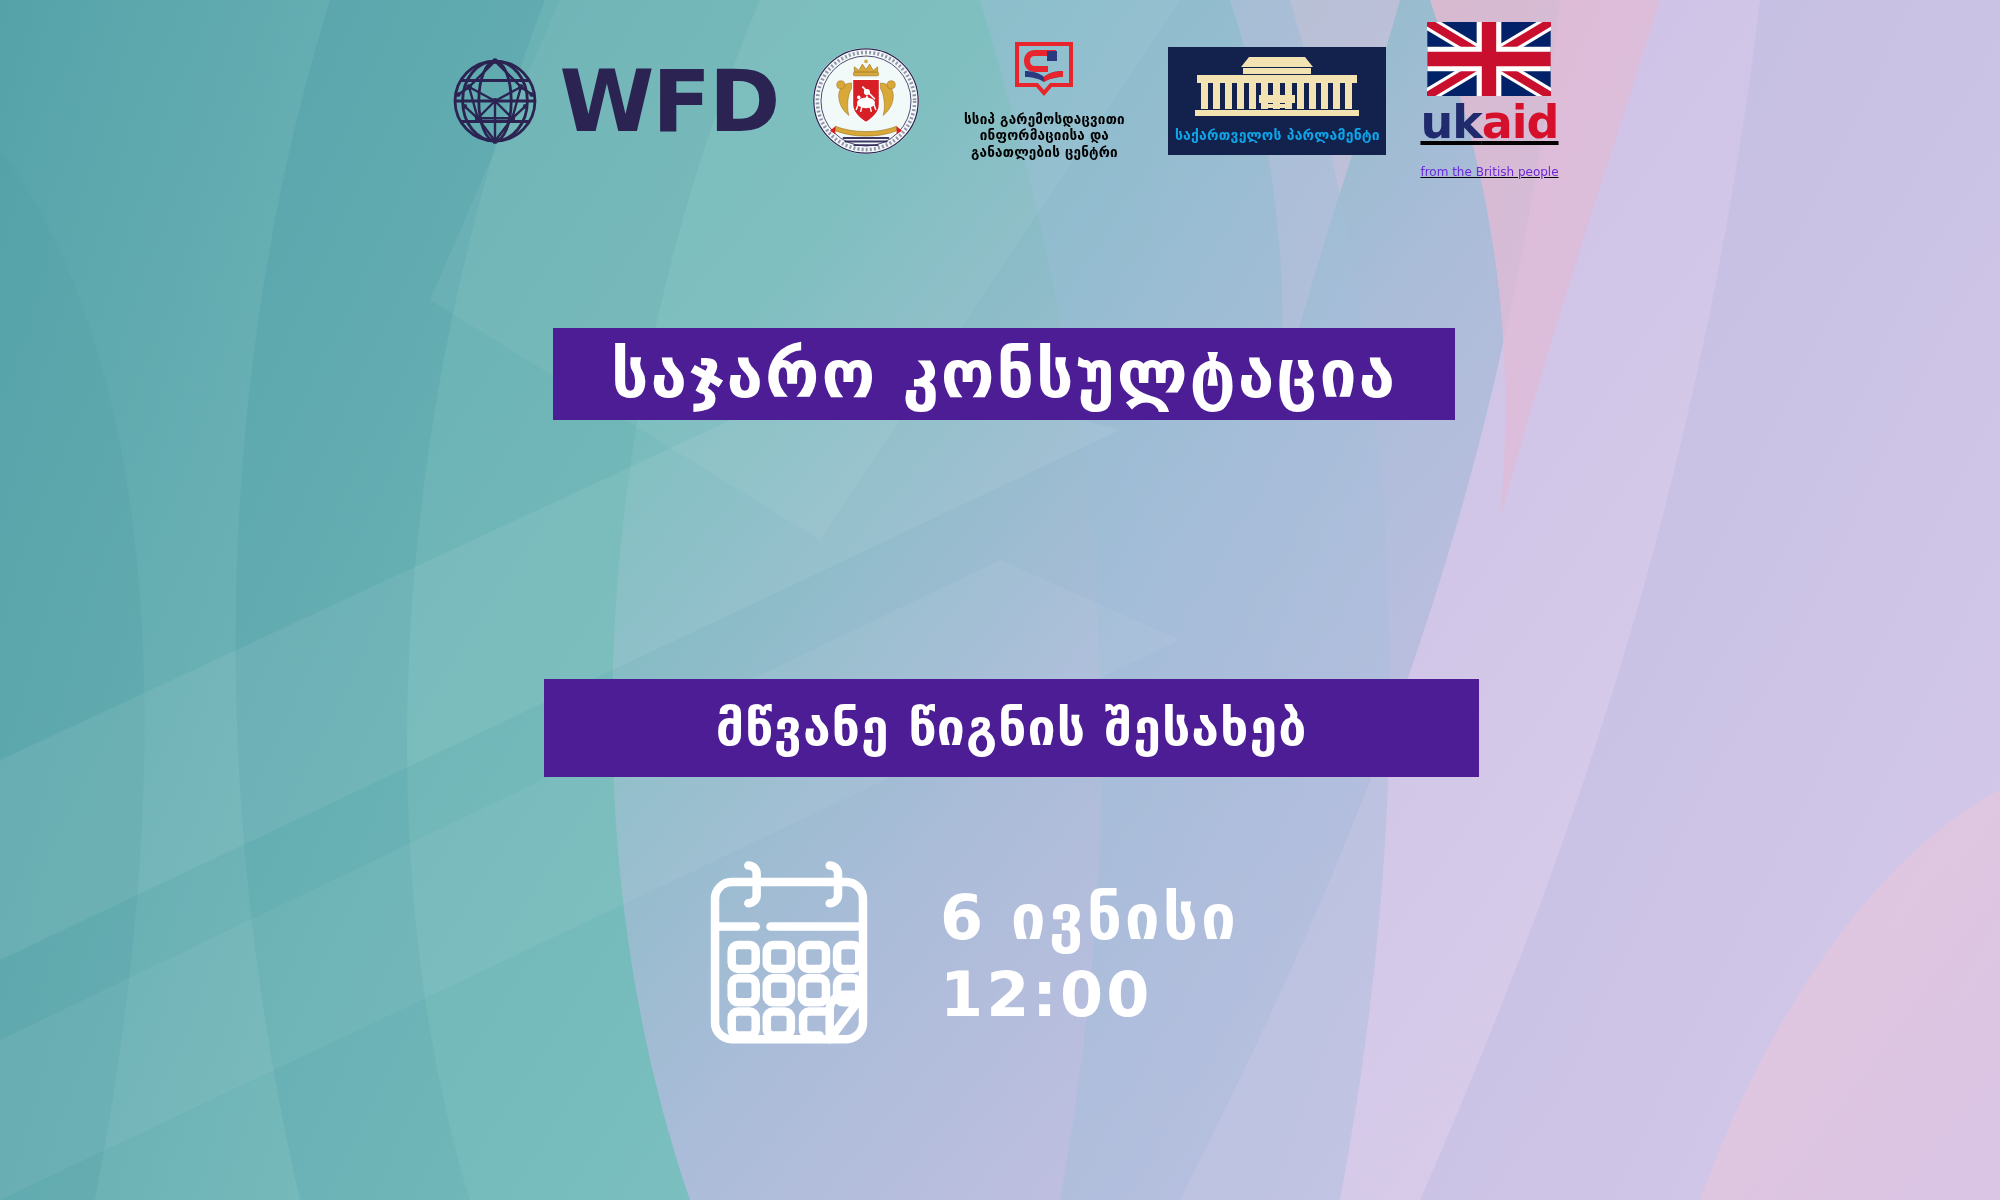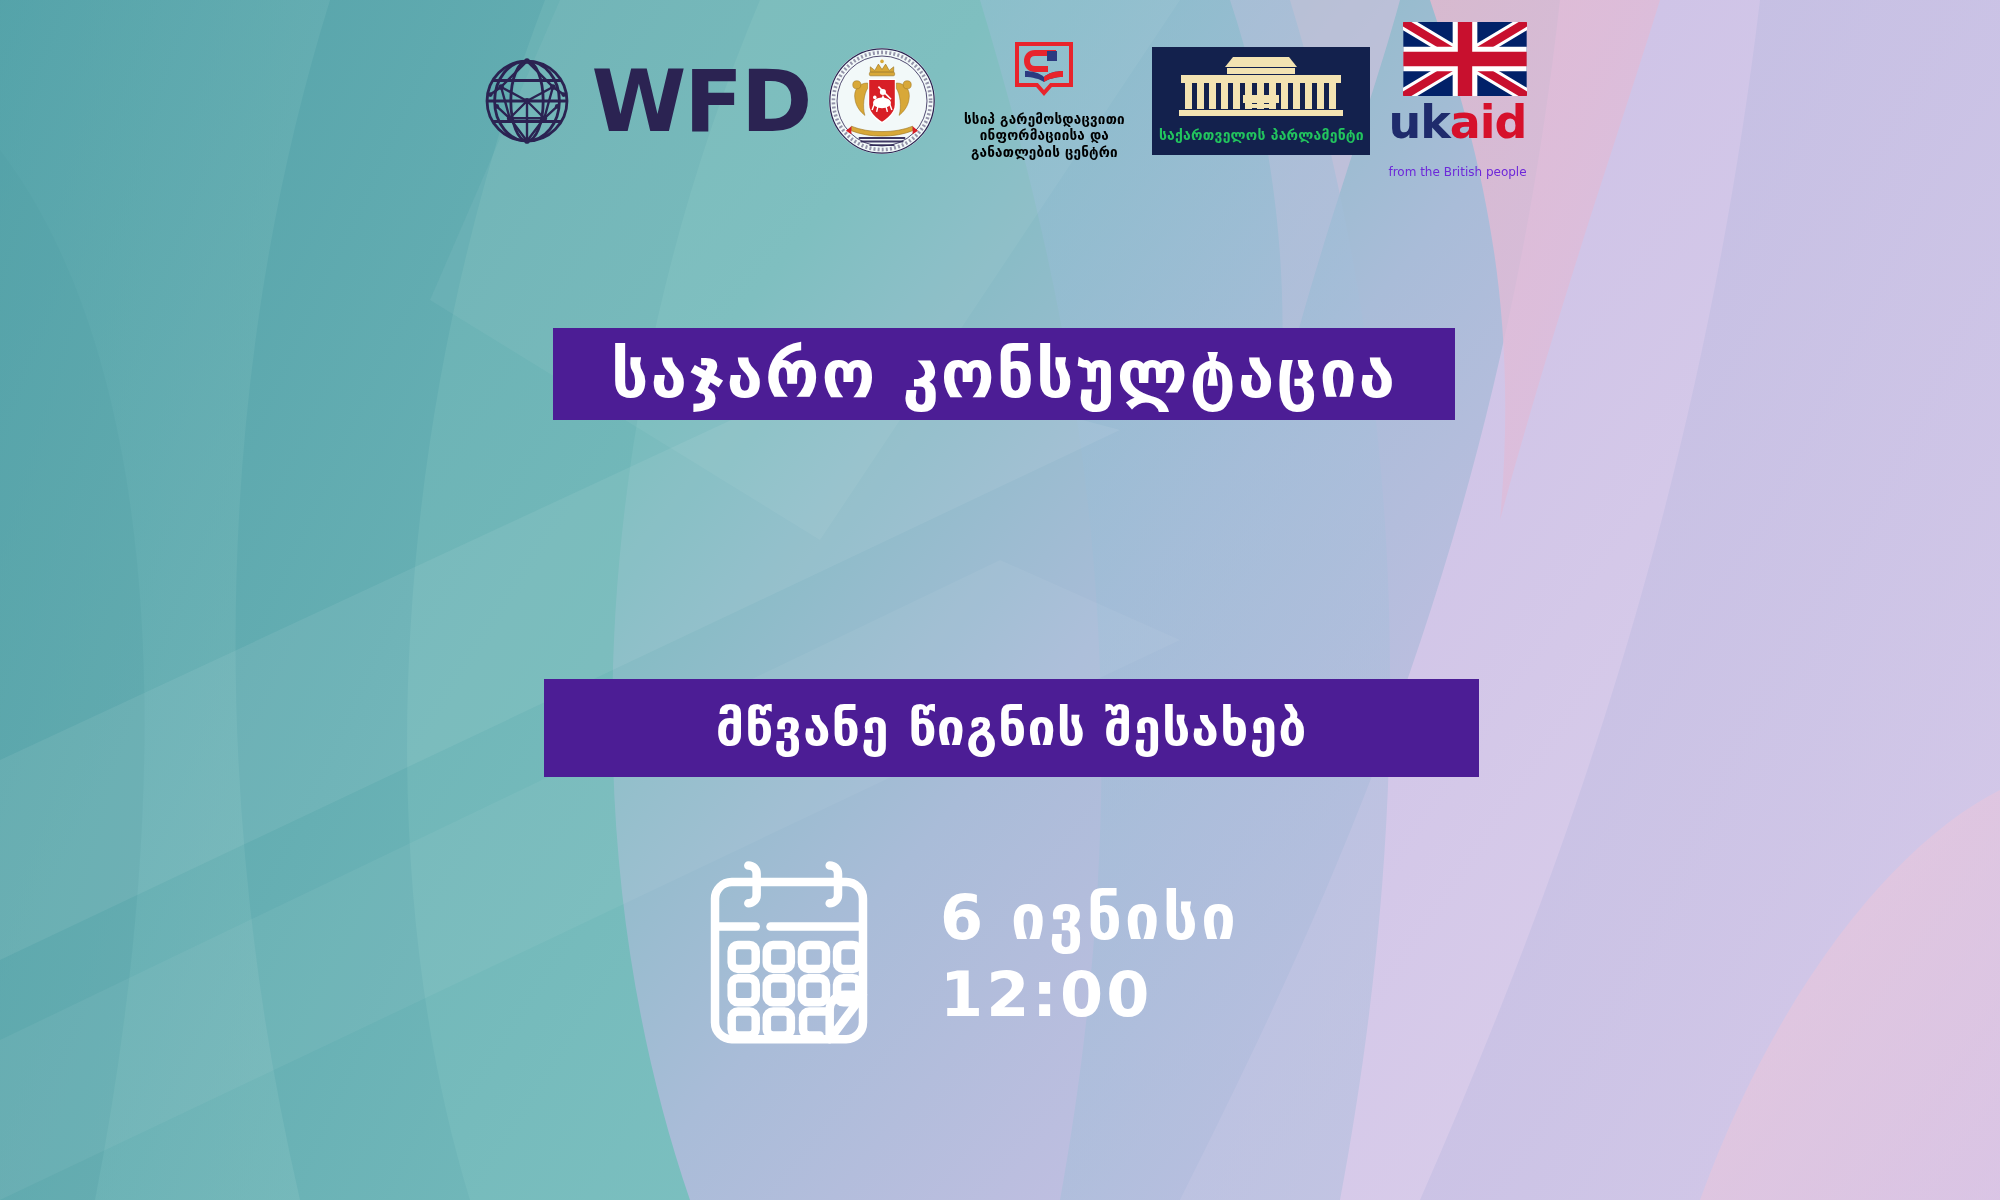--- a/index.html
+++ b/index.html
@@ -14,21 +14,21 @@
   
   #bg-waves { position:absolute; inset:0; width:2000px; height:1200px; z-index:0; }
 
   
   .stage { position:absolute; inset:0; z-index:5; }
 
   
   .logo-bar {
     position:absolute; left:0; right:0; top:22px;
     display:flex; align-items:center; justify-content:center;
-    gap:18px;
+    gap:34px;
   }
   .logo { display:flex; align-items:center; }
 
   
   .wfd { gap:10px; }
   .wfd-word {
     font-family:"DejaVu Sans","Liberation Sans",sans-serif;
     font-size:86px; font-weight:bold; color:#2b2352;
     letter-spacing:-2px; line-height:1;
   }
@@ -44,26 +44,26 @@
     max-width:180px;
   }
 
   
   .parl {
     background:#13214d; width:218px; height:108px;
     display:flex; flex-direction:column; align-items:center;
     justify-content:flex-start; padding-top:6px;
   }
   .parl-txt {
-    font-size:14px; color:#22c55e; font-weight:bold;
+    font-size:14px; color:#0ea5e9; font-weight:bold;
     letter-spacing:.2px; margin-top:2px;
   }
 
   
-  .ukaid { flex-direction:column; align-items:flex-end; }
+  .ukaid { flex-direction:column; align-items:center;text-decoration:underline; }
   .uk-flag { width:124px; height:74px; }
   .uk-word {
     font-size:46px; font-weight:bold; line-height:1;
     letter-spacing:-1px; margin-top:3px;
   }
   .uk-word .uk { color:#1f2b6c; }
   .uk-word .aid { color:#d6102b; }
   .uk-sub { font-size:12px; color:#6d28d9; margin-top:20px; letter-spacing:0; }
 
   

